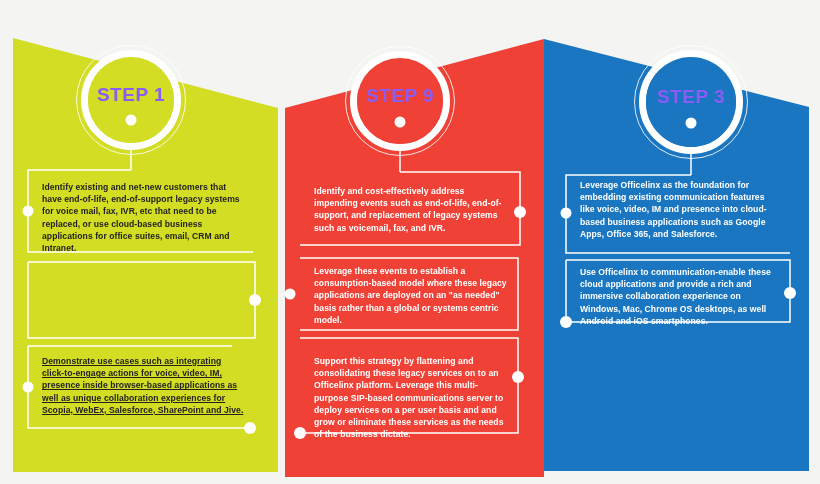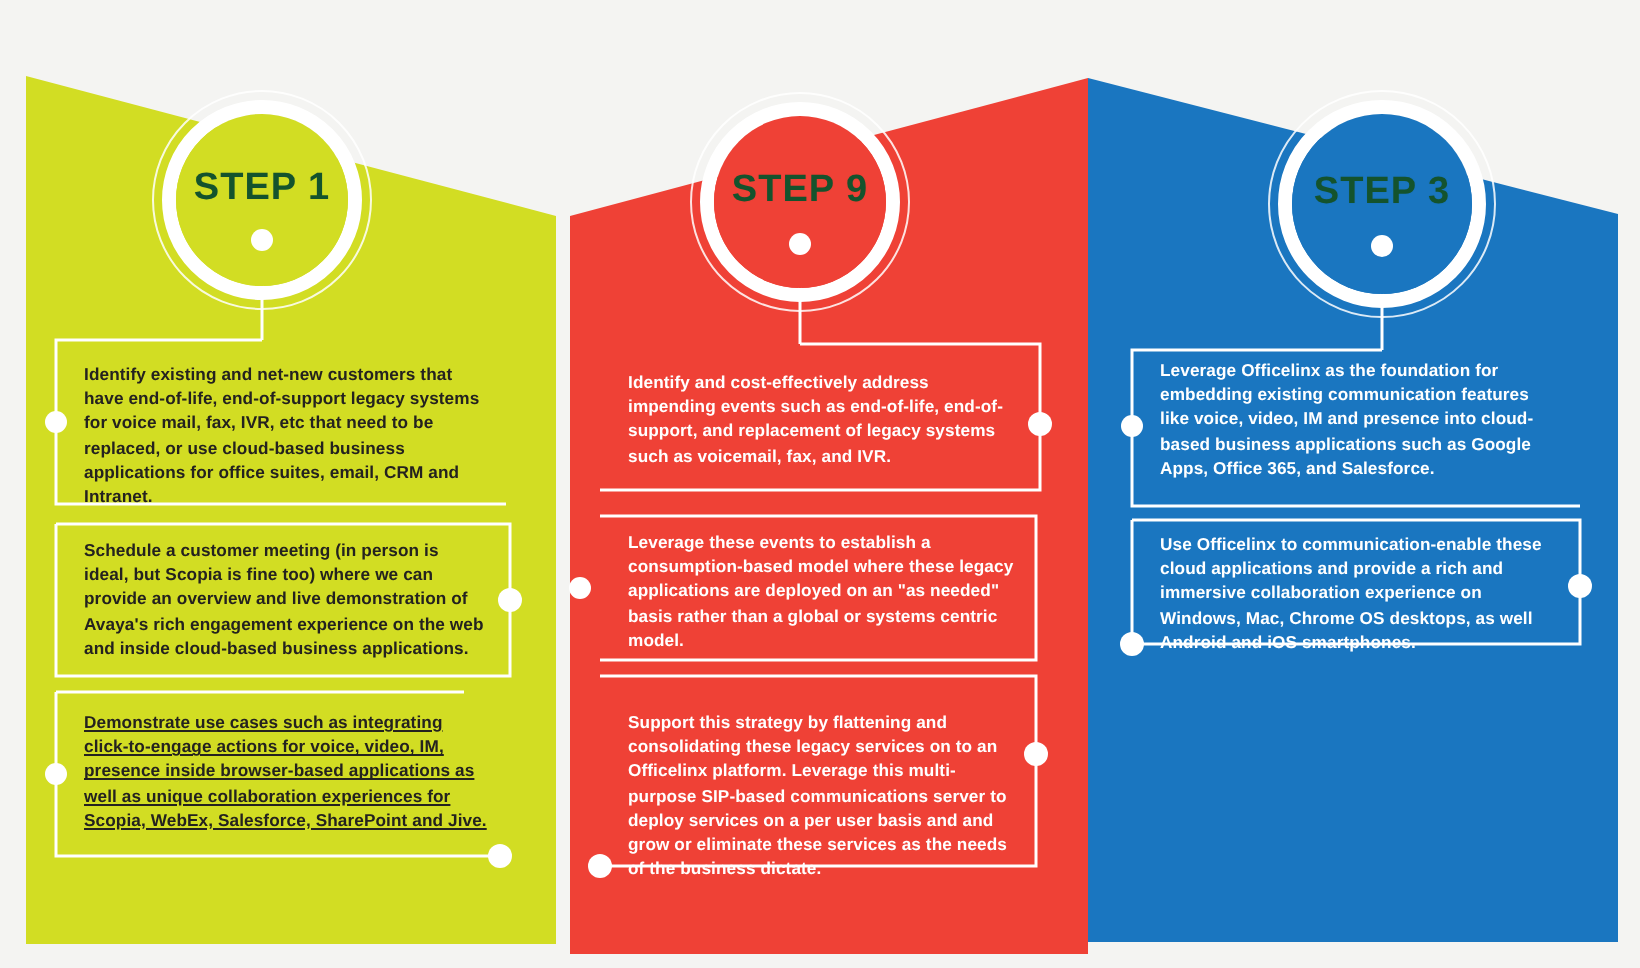--- a/index.html
+++ b/index.html
@@ -36,21 +36,21 @@
     box-sizing:border-box;
     border:7px solid #ffffff;
   }
   .circle-fill{
     position:absolute;
     border-radius:50%;
     box-sizing:border-box;
   }
   .step-label{
     position:absolute;
-    color:#14532d;
+    color:#8b5cf6;
     font-family:"Liberation Sans", sans-serif;
     font-weight:700;
     font-size:19px;
     letter-spacing:.5px;
     white-space:nowrap;
     text-align:center;
     line-height:1;
     transform:translate(-50%,-50%);
     text-shadow:0 0 1px rgba(0,0,0,.05);
   }
@@ -142,21 +142,20 @@
   <div class="dot lg" style="left:520px;top:212px;"></div>
   <div class="dot" style="left:290px;top:294px;"></div>
   <div class="dot lg" style="left:518px;top:377px;"></div>
   <div class="dot lg" style="left:300px;top:433px;"></div>
 
   <div class="dot" style="left:566px;top:213px;"></div>
   <div class="dot lg" style="left:790px;top:293px;"></div>
   <div class="dot lg" style="left:566px;top:322px;"></div>
 
   <div class="txt dark" id="t1a" style="left:28px;top:172px;width:228px;">Identify existing and net-new customers that have end-of-life, end-of-support legacy systems for voice mail, fax, IVR, etc that need to be replaced, or use cloud-based business applications for office suites, email, CRM and Intranet.</div>
-  <div class="txt dark" id="t1b" style="left:28px;top:260px;width:228px;">Schedule a customer meeting (in person is ideal, but Scopia is fine too) where we can provide an overview and live demonstration of Avaya's rich engagement experience on the web and inside cloud-based business applications.</div>
   <div class="txt dark" id="t1c" style="left:28px;top:346px;width:228px;text-decoration:underline;">Demonstrate use cases such as integrating click-to-engage actions for voice, video, IM, presence inside browser-based applications as well as unique collaboration experiences for Scopia, WebEx, Salesforce, SharePoint and Jive.</div>
 
   <div class="txt light" id="t2a" style="left:300px;top:176px;width:220px;">Identify and cost-effectively address impending events such as end-of-life, end-of-support, and replacement of legacy systems such as voicemail, fax, and IVR.</div>
   <div class="txt light" id="t2b" style="left:300px;top:256px;width:220px;">Leverage these events to establish a consumption-based model where these legacy applications are deployed on an "as needed" basis rather than a global or systems centric model.</div>
   <div class="txt light" id="t2c" style="left:300px;top:346px;width:220px;">Support this strategy by flattening and consolidating these legacy services on to an Officelinx platform. Leverage this multi-purpose SIP-based communications server to deploy services on a per user basis and and grow or eliminate these services as the needs of the business dictate.</div>
 
   <div class="txt light" id="t3a" style="left:566px;top:170px;width:224px;">Leverage Officelinx as the foundation for embedding existing communication features like voice, video, IM and presence into cloud-based business applications such as Google Apps, Office 365, and Salesforce.</div>
   <div class="txt light" id="t3b" style="left:566px;top:257px;width:224px;">Use Officelinx to communication-enable these cloud applications and provide a rich and immersive collaboration experience on Windows, Mac, Chrome OS desktops, as well Android and iOS smartphones.</div>
 
 </div>

